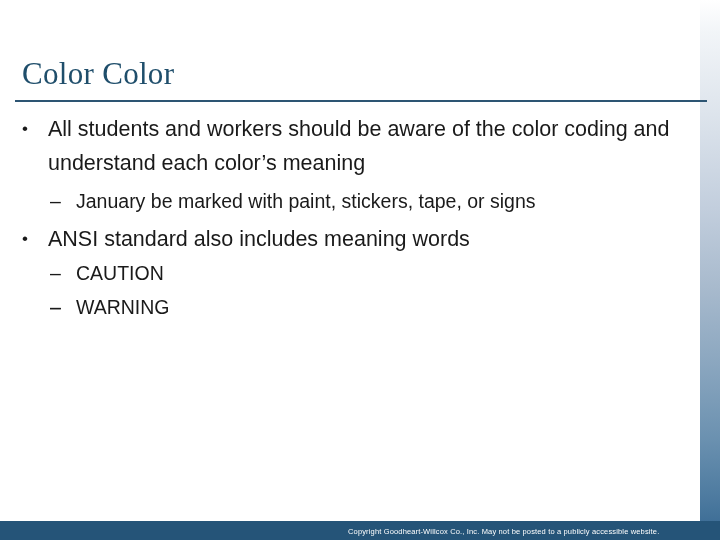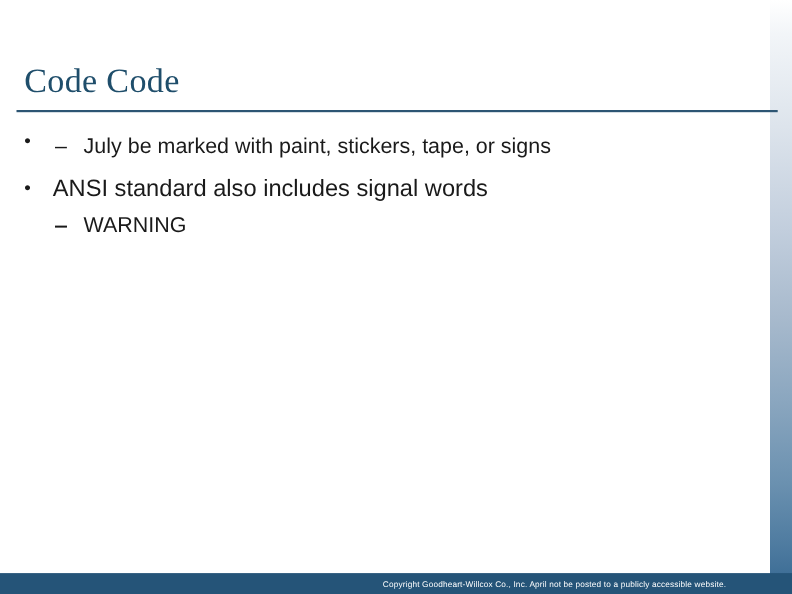--- a/index.html
+++ b/index.html
@@ -140,49 +140,51 @@
 </style>
 </head>
 <body>
 
 <div class="slide">
 
   <div class="frame-right"></div>
   <div class="frame-bottom"></div>
   <div class="page-body"></div>
 
-  <div class="title">Code Code</div>
+  <div class="title">Color Color</div>
   <div class="title-rule"></div>
 
   <div class="content">
 
     <div class="bullet-l1">
       <span class="marker">•</span>
+      <span>All students and workers should be aware of the color coding and understand each color’s meaning</span>
     </div>
 
     <div class="bullet-l2 gap-above">
       <span class="marker">–</span>
-      <span>July be marked with paint, stickers, tape, or signs</span>
+      <span>January be marked with paint, stickers, tape, or signs</span>
     </div>
 
     <div class="bullet-l1 gap-above">
       <span class="marker">•</span>
-      <span>ANSI standard also includes signal words</span>
+      <span>ANSI standard also includes meaning words</span>
     </div>
 
     <div class="bullet-l2">
       <span class="marker">–</span>
+      <span>CAUTION</span>
     </div>
 
     <div class="bullet-l2">
       <span class="marker">–</span>
     </div>
 
     <div class="bullet-l2">
       <span class="marker">–</span>
       <span>WARNING</span>
     </div>
 
   </div>
 
-  <div class="footer-text">Copyright Goodheart-Willcox Co., Inc.  April not be posted to a publicly accessible website.</div>
+  <div class="footer-text">Copyright Goodheart-Willcox Co., Inc.  May not be posted to a publicly accessible website.</div>
 
 </div>
 
 </body></html>

